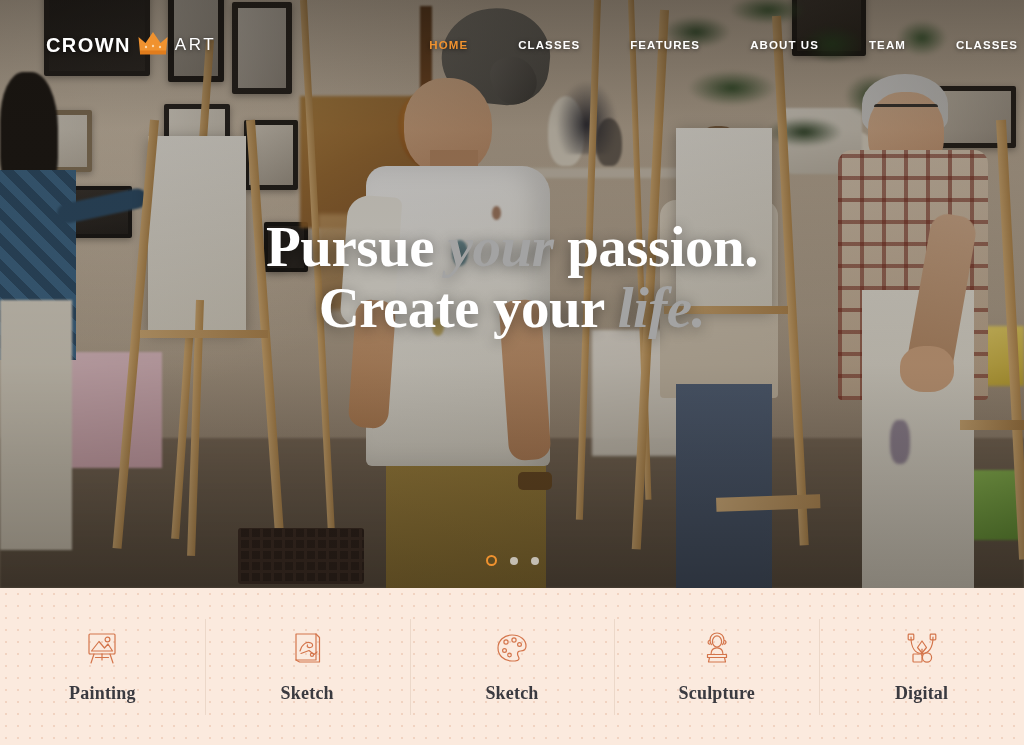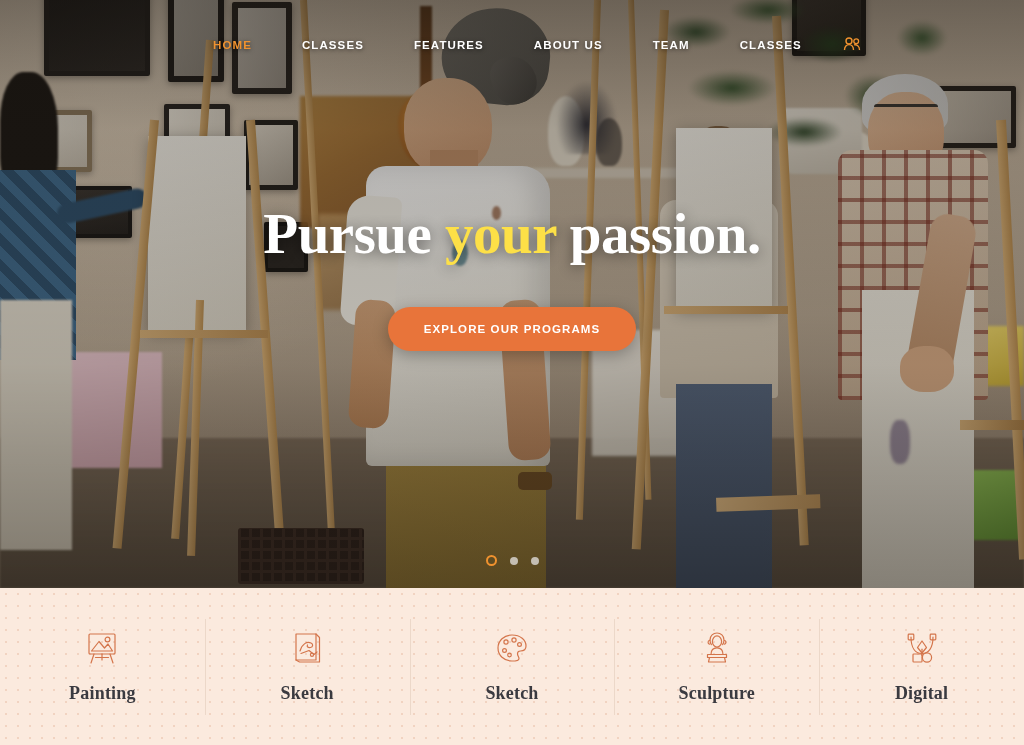--- a/index.html
+++ b/index.html
@@ -271,21 +271,21 @@
     position: absolute; left: 0; top: 0; width: 1024px; height: 588px;
     display: flex; flex-direction: column; align-items: center; justify-content: center;
     z-index: 15; padding-bottom: 34px;
   }
   .hero-title {
     font-family: "Liberation Serif", serif;
     font-size: 57px; font-weight: bold; color: #ffffff; line-height: 1.07;
     text-align: center; letter-spacing: -0.5px;
     text-shadow: 0 2px 14px rgba(0,0,0,0.45);
   }
-  .hero-title .accent { color: #fde047; font-weight: bold; }
+  .hero-title .accent { color: #a3a3a3; font-style: italic; font-weight: bold; }
   .hero-cta {
     margin-top: 44px; height: 44px; padding: 0 36px; border: none; border-radius: 23px;
     background: #e8743a; color: #ffffff;
     font-size: 11.5px; font-weight: bold; letter-spacing: 1.1px;
     cursor: pointer; font-family: "Liberation Sans", sans-serif;
     box-shadow: 0 4px 16px rgba(0,0,0,0.28);
   }
 
   
   .dots {
@@ -410,20 +410,33 @@
     <div class="easel-leg e5-l1"></div>
     <div class="easel-leg e5-l2"></div>
 
     <div class="basket"></div>
   </div>
 
   <div class="hero-overlay"></div>
 
   <header class="navbar">
 
+    <div class="logo">
+      <span class="logo-word">CROWN</span>
+      <span class="crown-icon">
+        <svg width="30" height="26" viewBox="0 0 30 26">
+          <path d="M2 23 L0.5 7 L7.5 13 L15 2 L22.5 13 L29.5 7 L28 23 Z" fill="#f0922f"></path>
+          <rect x="2" y="20.5" width="26" height="4" fill="#e07c1c"></rect>
+          <circle cx="8" cy="17" r="1.2" fill="#fbd7a8"></circle>
+          <circle cx="15" cy="16" r="1.2" fill="#fbd7a8"></circle>
+          <circle cx="22" cy="17" r="1.2" fill="#fbd7a8"></circle>
+        </svg>
+      </span>
+      <span class="logo-word second">ART</span>
+    </div>
 
     <nav class="nav-menu">
       <a class="nav-link active" href="#">HOME</a>
       <a class="nav-link" href="#">CLASSES</a>
       <a class="nav-link" href="#">FEATURES</a>
       <a class="nav-link" href="#">ABOUT US</a>
       <a class="nav-link" href="#">TEAM</a>
       <a class="nav-link" href="#">CLASSES</a>
     </nav>
 
@@ -442,22 +455,24 @@
 
     </div>
   </header>
 
   <div class="hero-content">
     <h1 class="hero-title">
       <span>
         <span>Pursue </span><span class="accent">your</span><span> passion.</span>
       </span>
       <br>
+      <span>
+        <span>Create your </span><span class="accent">life</span><span class="accent">.</span>
+      </span>
     </h1>
-    <button class="hero-cta">EXPLORE OUR PROGRAMS</button>
   </div>
 
   <div class="dots">
     <span class="dot active"></span>
     <span class="dot"></span>
     <span class="dot"></span>
   </div>
 </section>
 
 <section class="categories">

